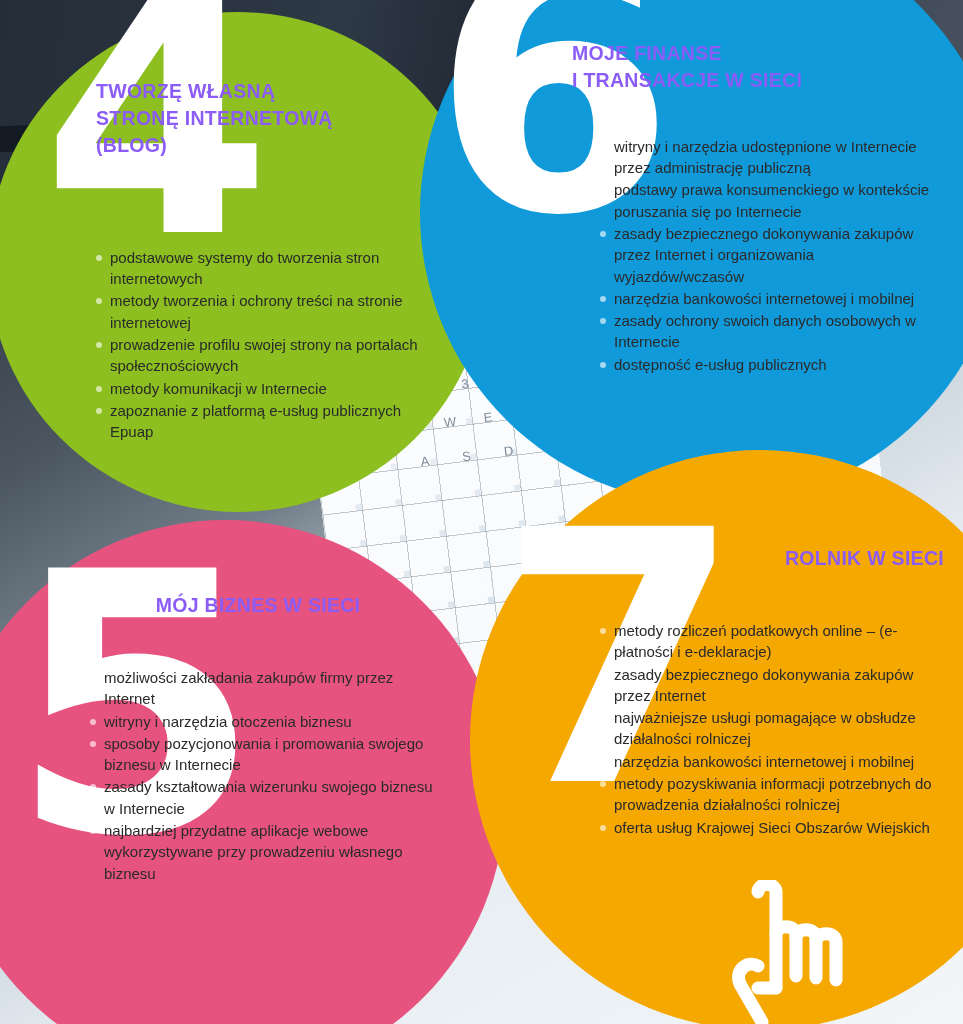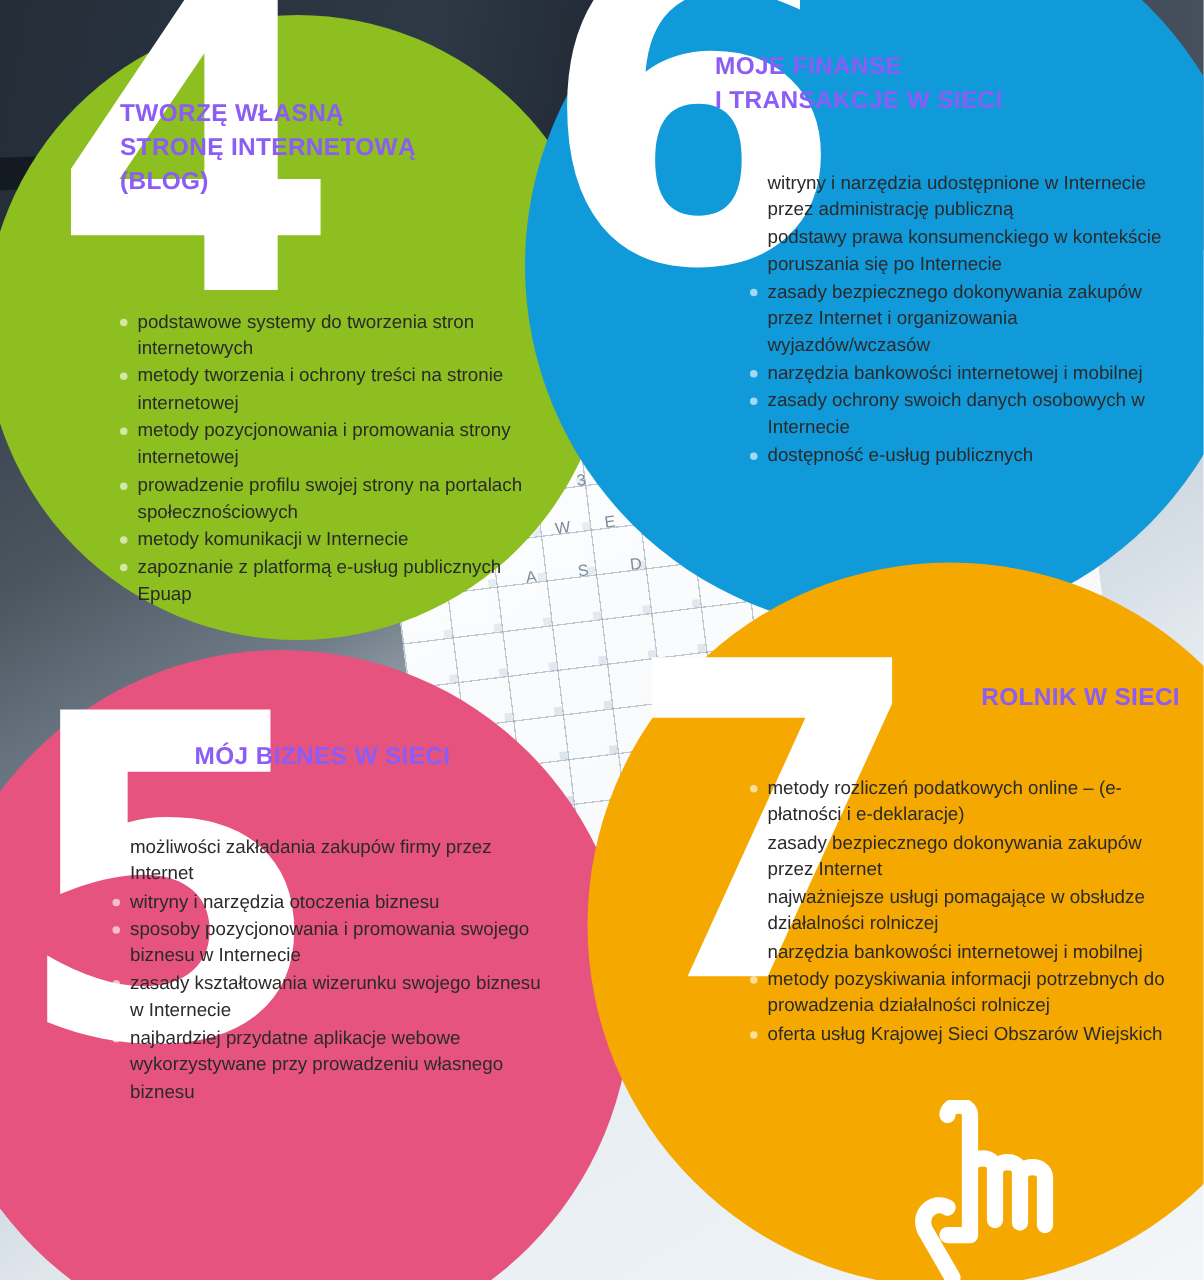--- a/index.html
+++ b/index.html
@@ -190,21 +190,20 @@
   <div class="numeral num-4">4</div>
   <div class="block block-4">
     <div class="block-title">
       <div>TWORZĘ WŁASNĄ</div>
       <div>STRONĘ INTERNETOWĄ</div>
       <div>(BLOG)</div>
     </div>
     <ul class="bullets">
       <li>podstawowe systemy do tworzenia stron internetowych</li>
       <li>metody tworzenia i ochrony treści na stronie internetowej</li>
-      <li>metody pozycjonowania i promowania strony internetowej</li>
       <li>prowadzenie profilu swojej strony na portalach społecznościowych</li>
       <li>metody komunikacji w Internecie</li>
       <li>zapoznanie z platformą e-usług publicznych Epuap</li>
     </ul>
   </div>
 
   <div class="blob blob-blue"></div>
   <div class="numeral num-6">6</div>
   <div class="block block-6">
     <div class="block-title">

